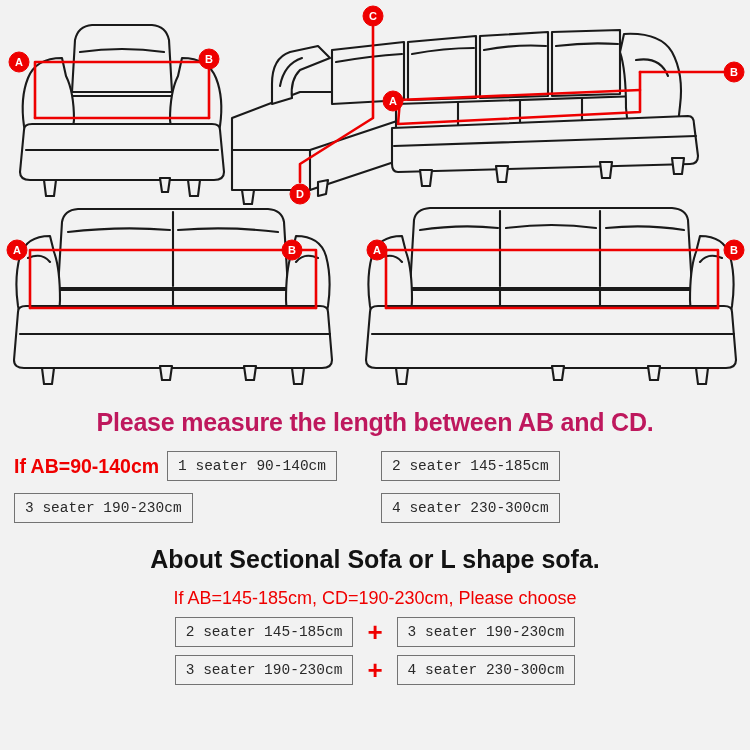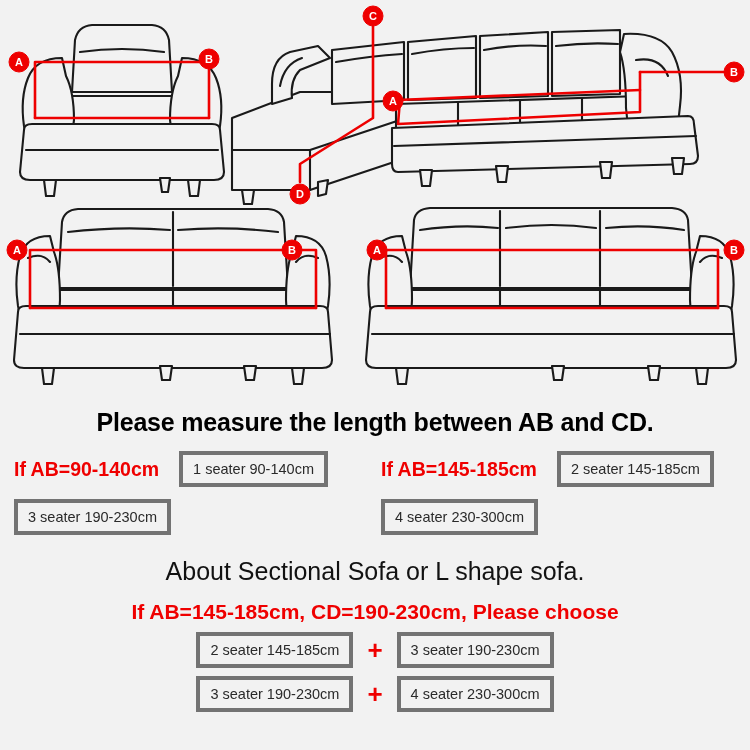--- a/index.html
+++ b/index.html
@@ -31,64 +31,65 @@
     position: relative;
     width: 750px;
     height: 350px;
     box-sizing: border-box;
     padding: 0 8px;
   }
   .headline {
     text-align: center;
     font-size: 25px;
     font-weight: bold;
-    color: #000000;
+    color: #be185d;
     letter-spacing: -0.2px;
     margin-top: 8px;
   }
   .headline2 {
     text-align: center;
     font-size: 25px;
-    font-weight: normal;
+    font-weight: bold;
     color: #121212;
     margin-top: 22px;
   }
   .rule-grid {
     margin-top: 14px;
     display: grid;
     grid-template-columns: 1fr 1fr;
     row-gap: 12px;
     column-gap: 0px;
   }
   .rule {
     display: flex;
     align-items: center;
-    gap: 20px;
+    gap: 8px;
     padding-left: 6px;
   }
   .rule-label {
     color: #ef0000;
     font-size: 19.5px;
     font-weight: bold;
     white-space: nowrap;
   }
   .chip {
-    border: 4px solid #737373;
+    border: 1px solid #737373;
     background: #f2f2f2;
     color: #2a2a2a;
     font-size: 14.5px;
     padding: 6px 10px;
     white-space: nowrap;
     text-align: center;
+    font-family: Liberation Mono, monospace;
   }
   .section-line {
     text-align: center;
     color: #ef0000;
-    font-size: 21px;
-    font-weight: bold;
+    font-size: 18px;
+    font-weight: normal;
     margin-top: 14px;
   }
   .combo-row {
     margin-top: 8px;
     display: flex;
     align-items: center;
     justify-content: center;
     gap: 14px;
   }
   .plus {
@@ -310,21 +311,20 @@
     <div class="headline">Please measure the length between AB and CD.</div>
 
     <div class="rule-grid">
 
       <div class="rule">
         <span class="rule-label">If AB=90-140cm</span>
         <span class="chip">1 seater 90-140cm</span>
       </div>
 
       <div class="rule">
-        <span class="rule-label">If AB=145-185cm</span>
         <span class="chip">2 seater 145-185cm</span>
       </div>
 
       <div class="rule">
         <span class="chip">3 seater 190-230cm</span>
       </div>
 
       <div class="rule">
         <span class="chip">4 seater 230-300cm</span>
       </div>

